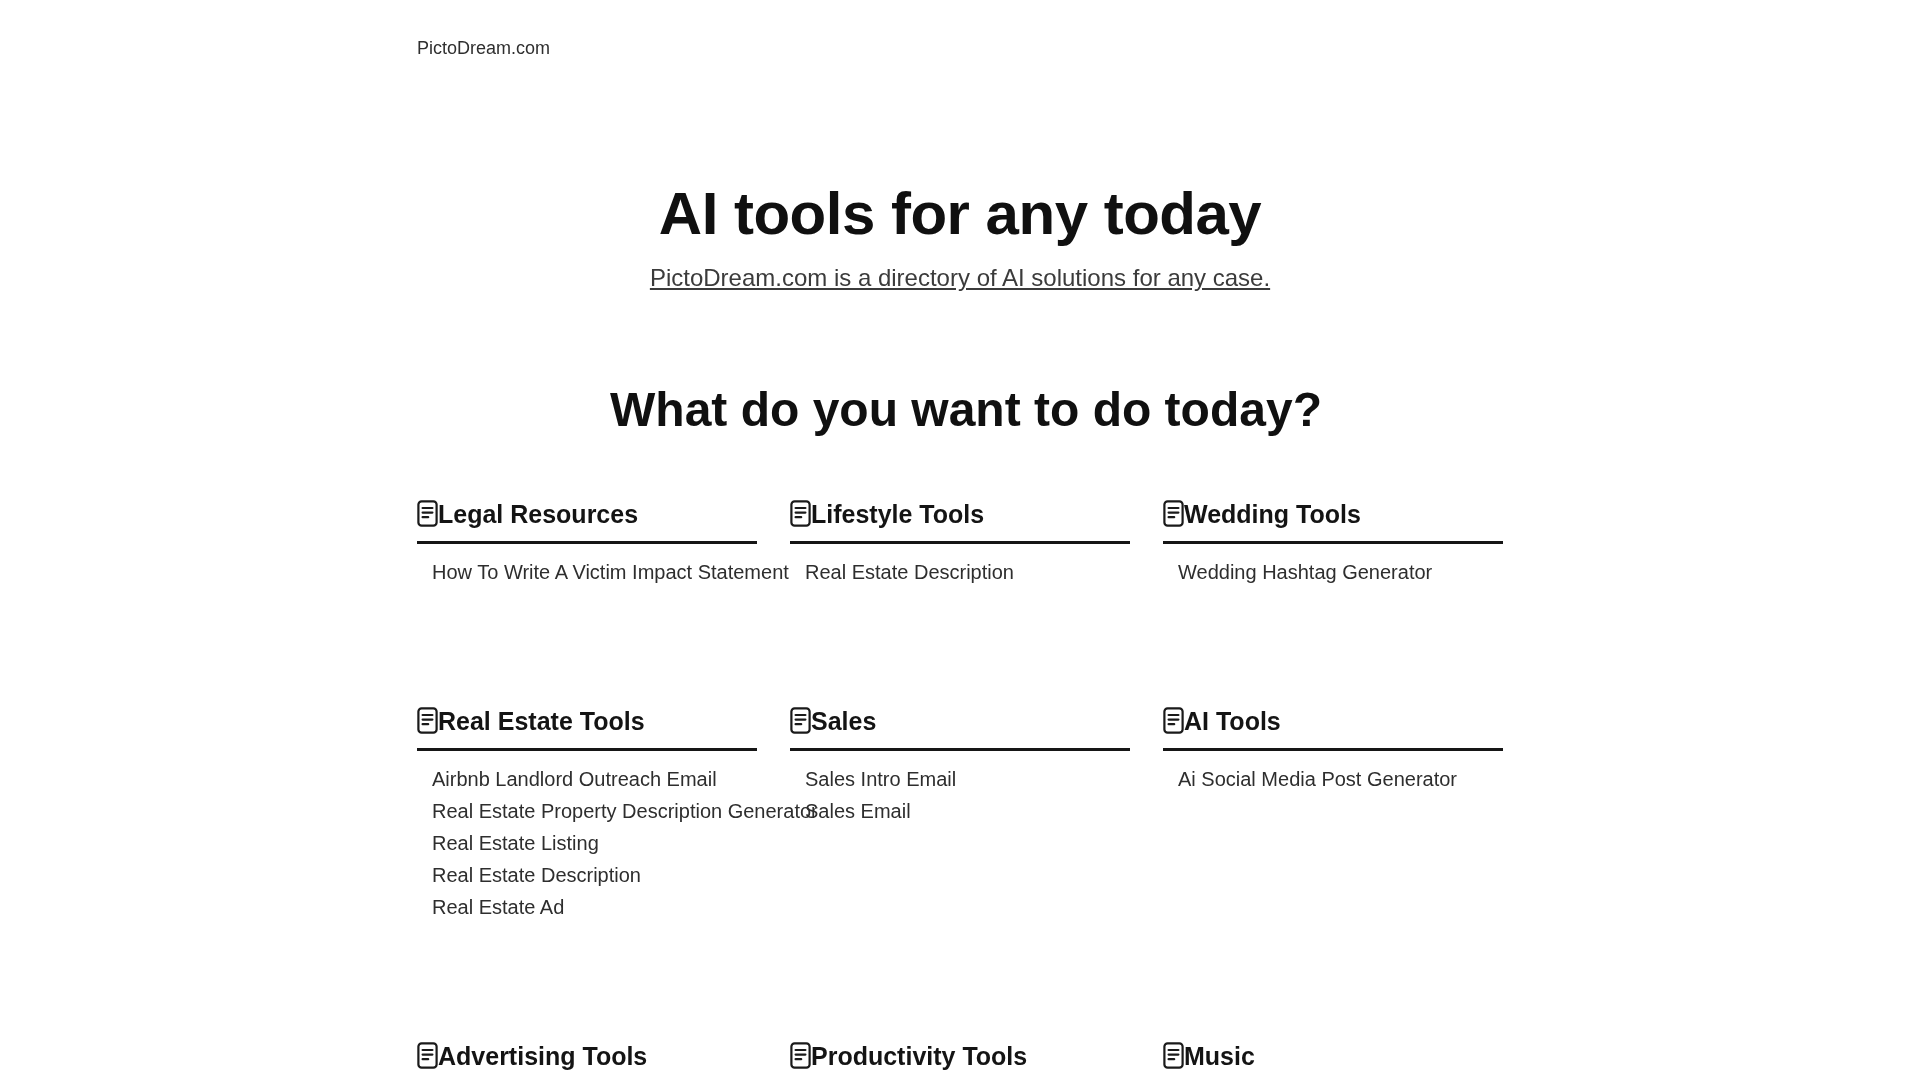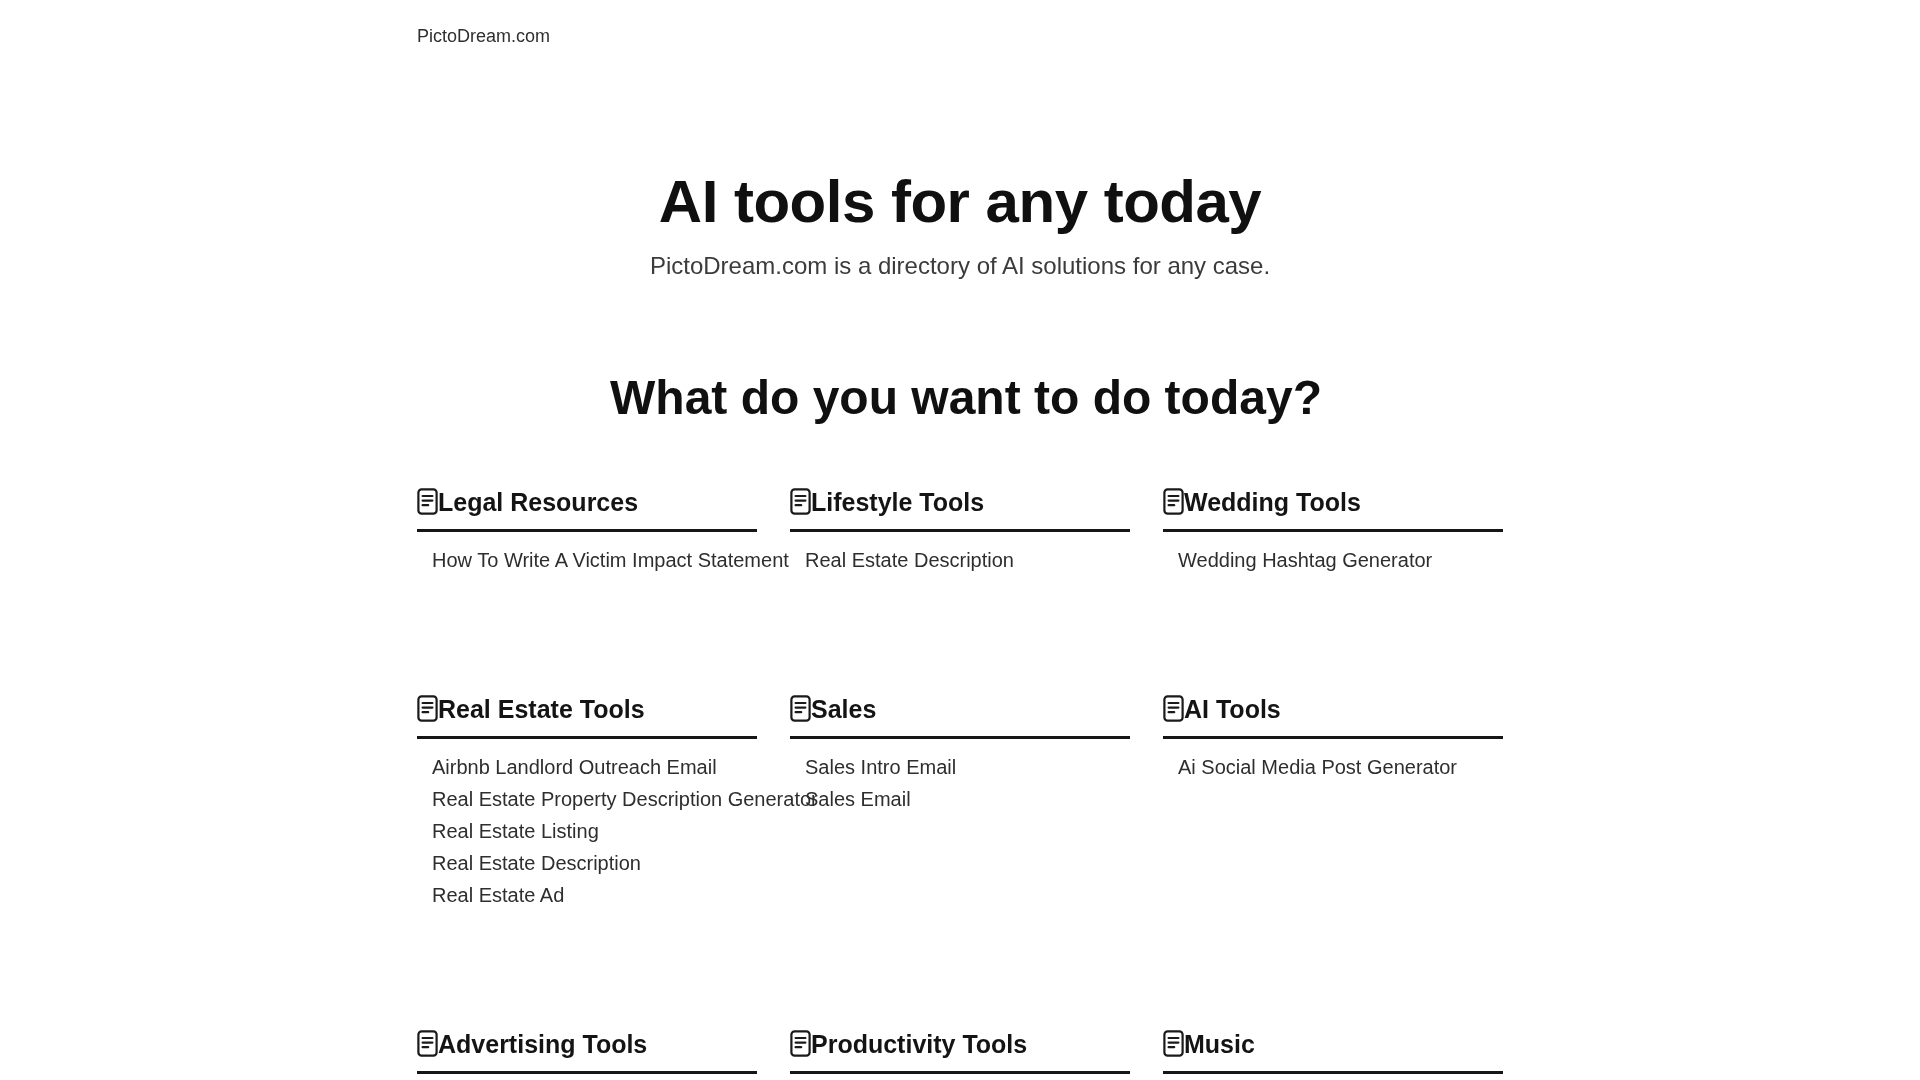--- a/index.html
+++ b/index.html
@@ -9,21 +9,21 @@
   }
   body {
     width: 1920px;
     height: 1080px;
     overflow: hidden;
     font-family: "Liberation Sans", sans-serif;
     color: #1c1c1c;
   }
   .container {
     width: 1086px;
-    margin: 0 auto;
+    margin: 12px auto;
   }
   
   .site-header {
     padding-top: 26px;
   }
   .logo {
     font-size: 18px;
     font-weight: 400;
     color: #2f2f2f;
     cursor: pointer;
@@ -39,20 +39,21 @@
     line-height: 1.15;
     font-weight: 800;
     letter-spacing: -0.5px;
     color: #101010;
   }
   .hero .subtitle {
     margin: 16px 0 8px 0;
     font-size: 24px;
     font-weight: 400;
     color: #3b3b3b;
+    text-decoration: underline;
   }
   
   .directory-heading {
     margin: 92px 0 0 0;
     text-align: center;
     font-size: 48px;
     line-height: 1.1;
     font-weight: 800;
     color: #101010;
     padding-left: 12px;

